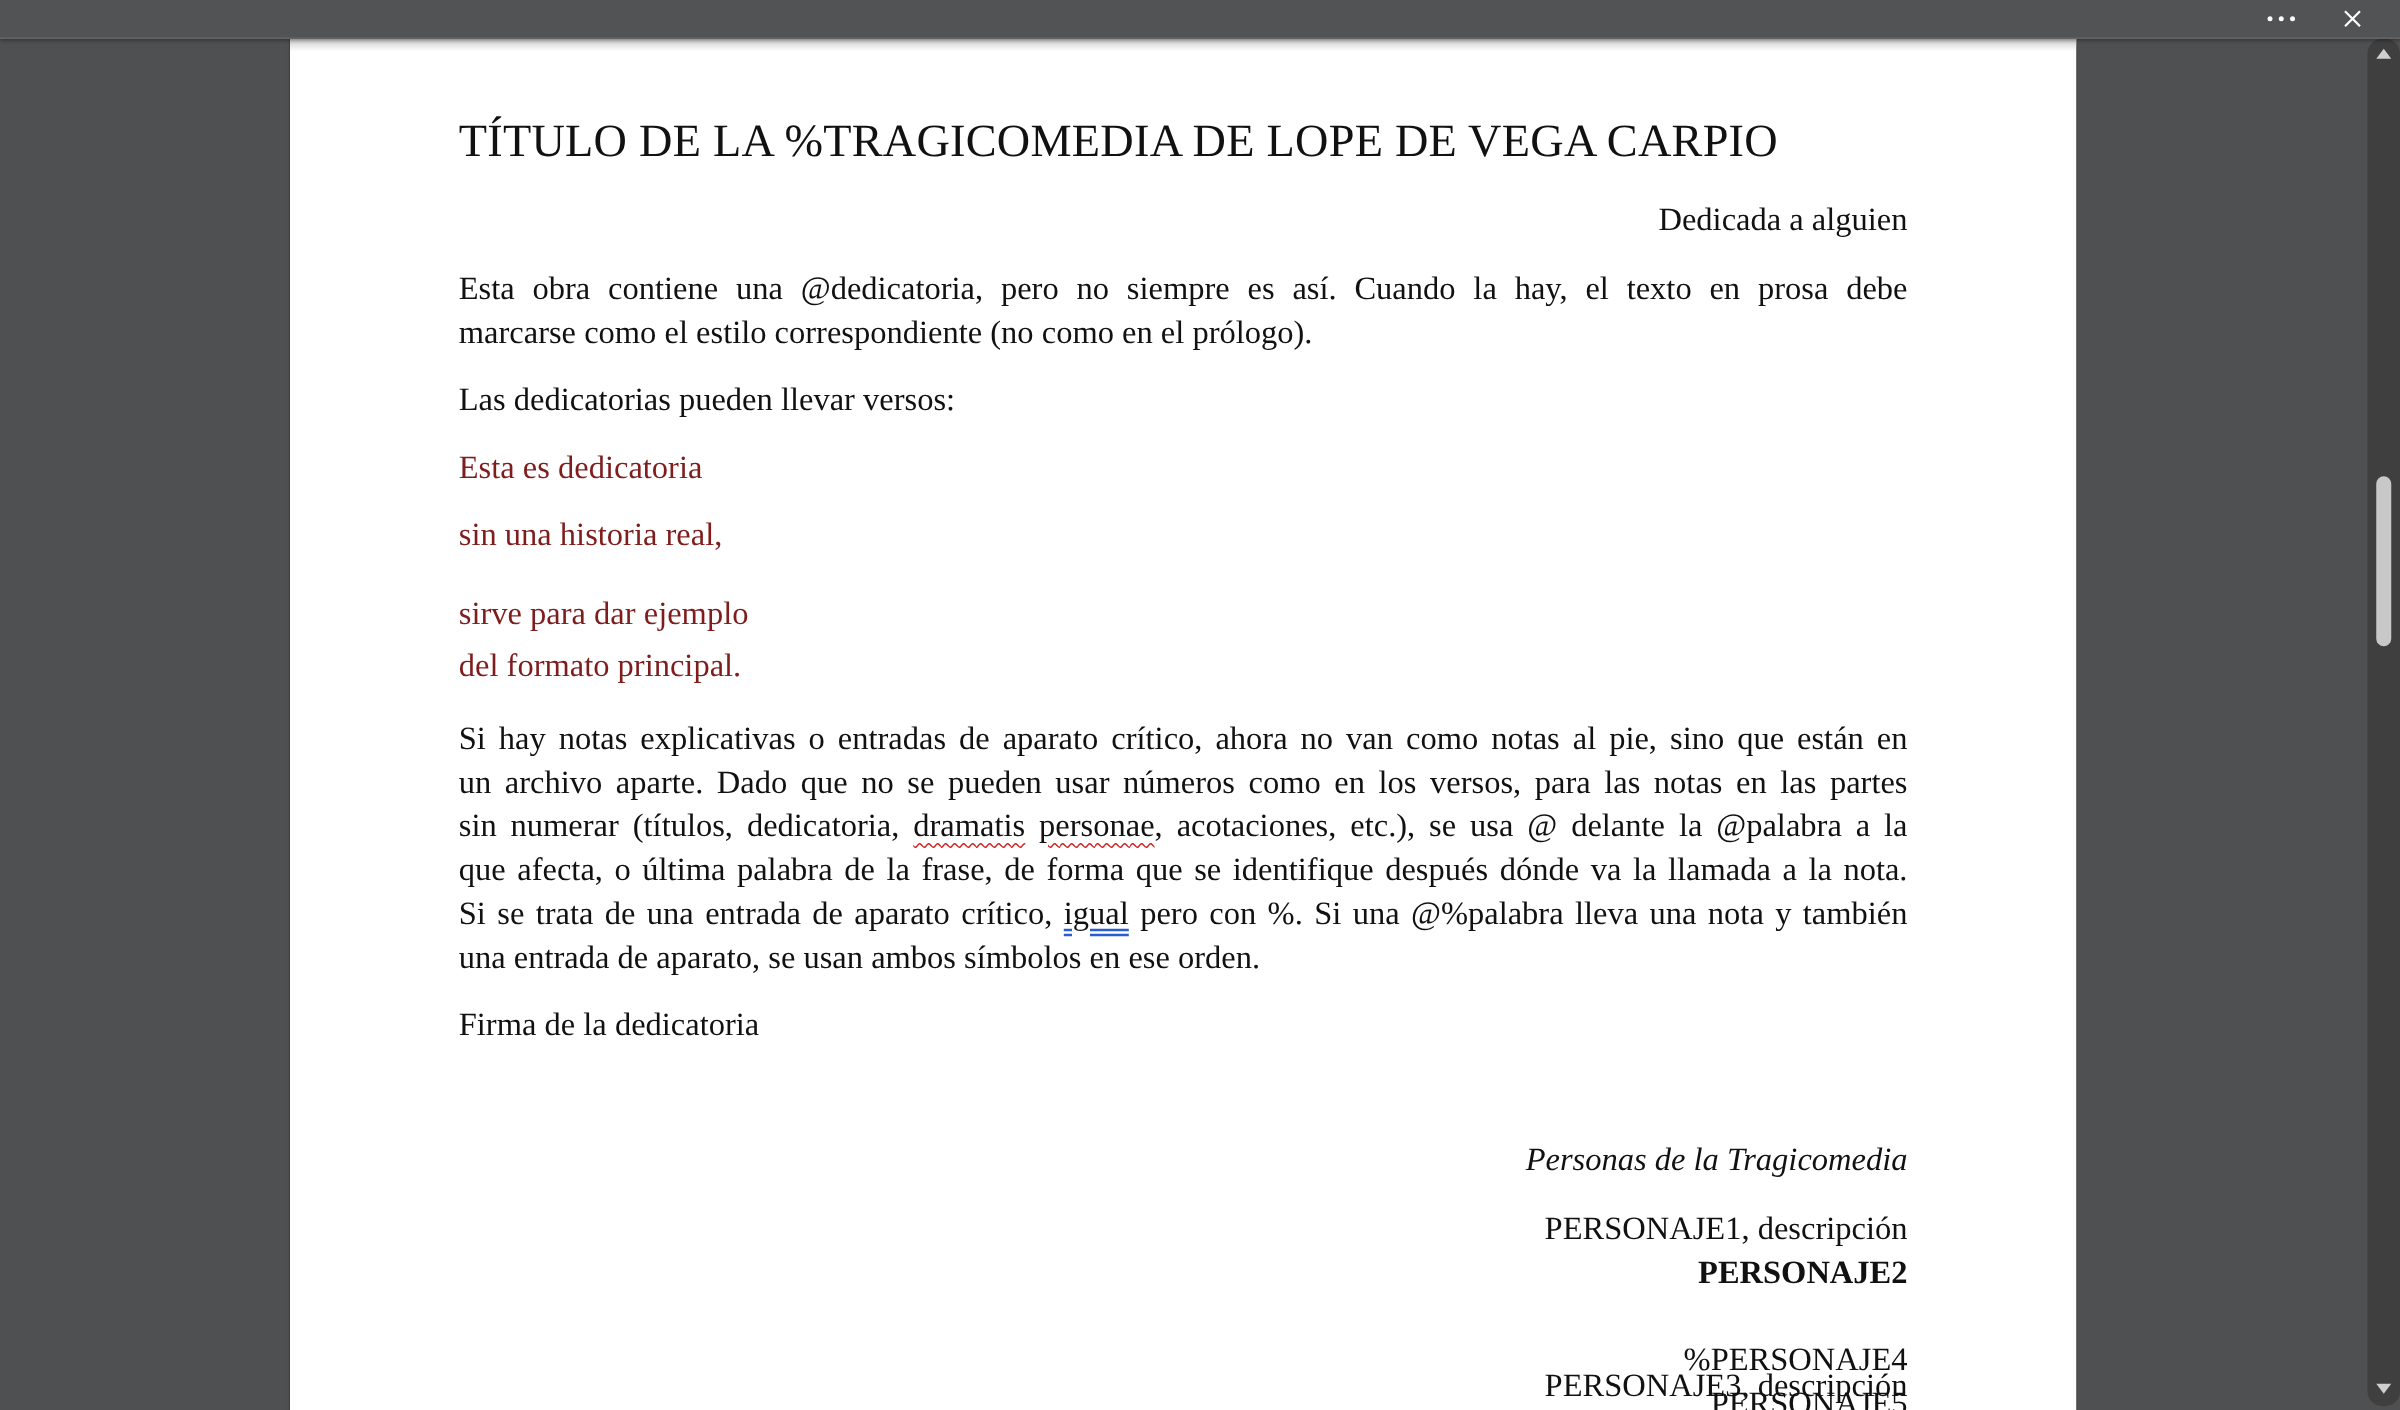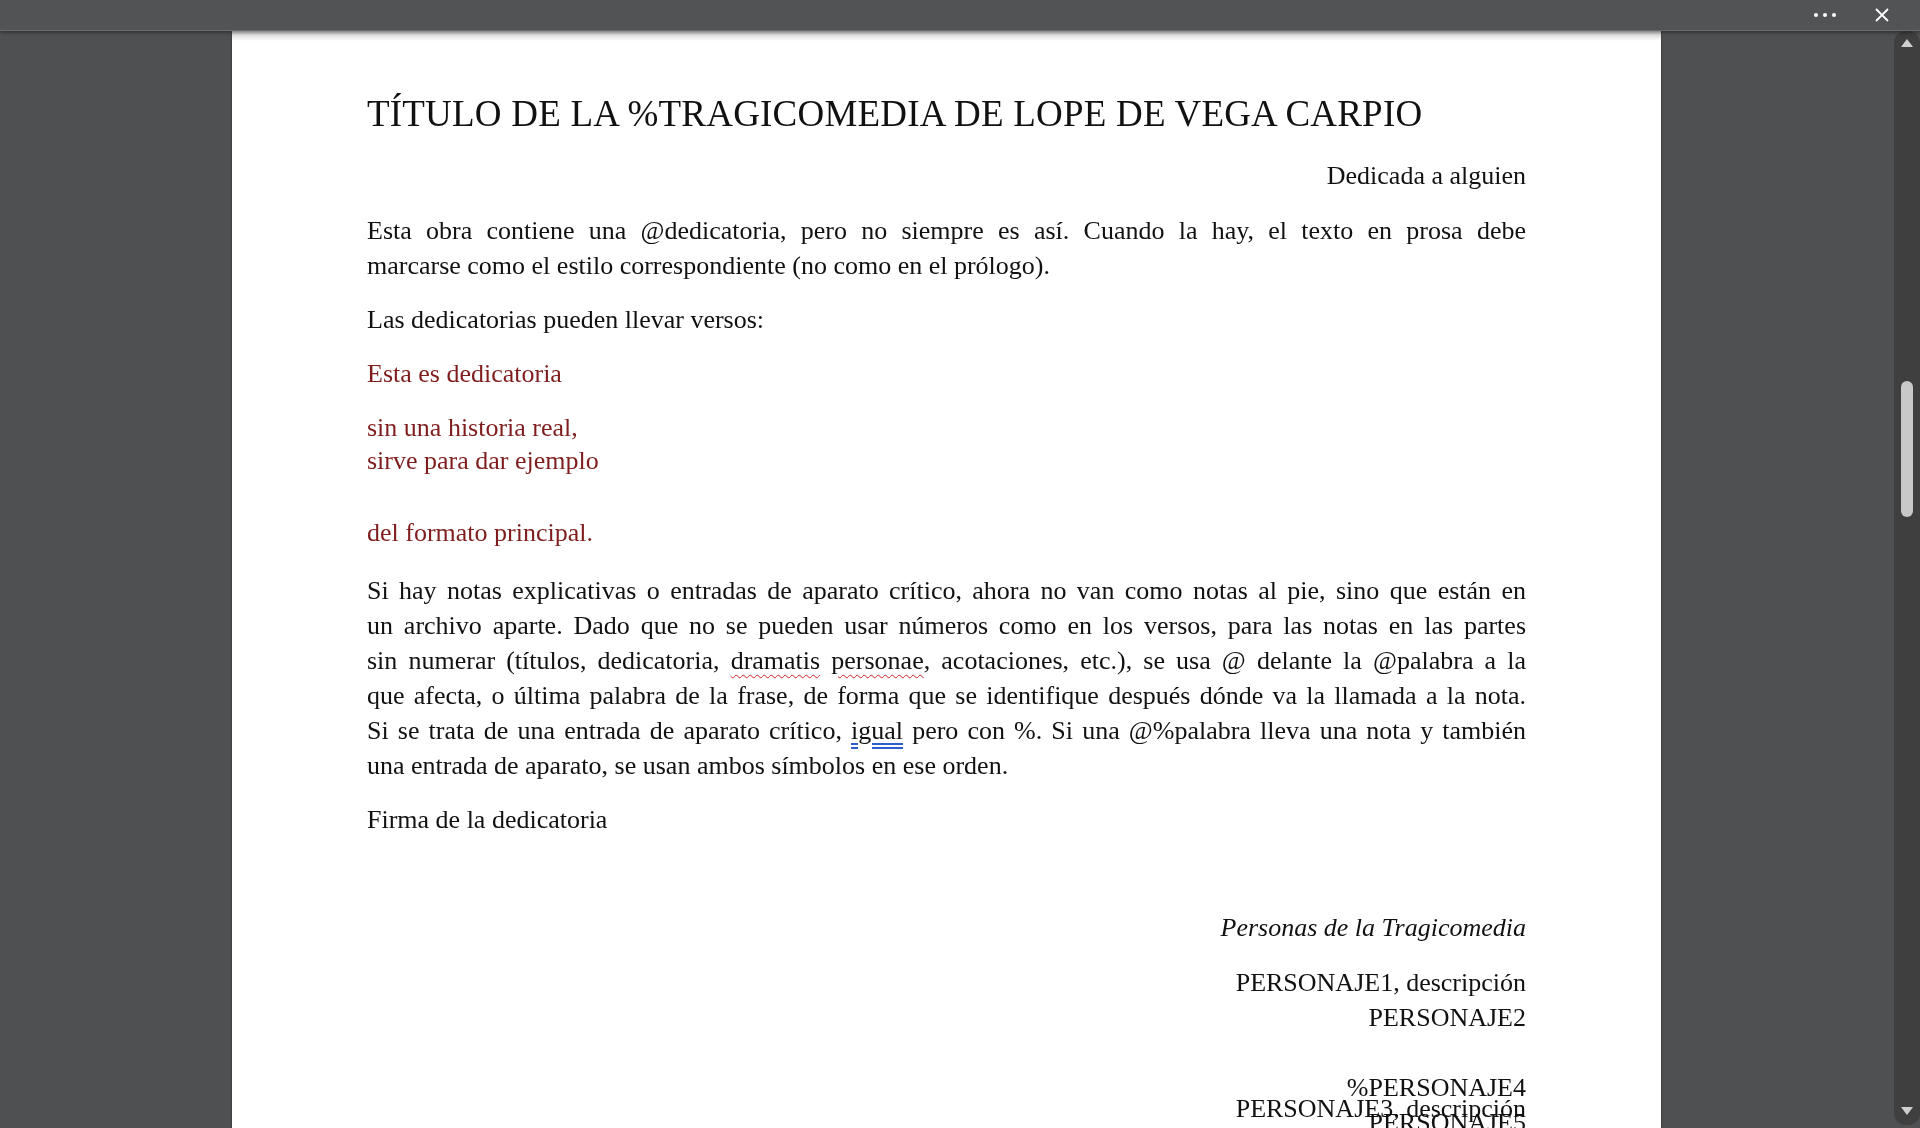--- a/index.html
+++ b/index.html
@@ -96,36 +96,36 @@
 
       <div class="line center" style="top:127px;">Dedicada a alguien</div>
 
       <div class="line justify" style="top:182px;">Esta obra contiene una @dedicatoria, pero no siempre es así. Cuando la hay, el texto en prosa debe</div>
       <div class="line" style="top:217px;">marcarse como el estilo correspondiente (no como en el prólogo).</div>
 
       <div class="line" style="top:271px;">Las dedicatorias pueden llevar versos:</div>
 
       <div class="line purple" style="top:325px;">Esta es dedicatoria</div>
       <div class="line purple" style="top:379px;">sin una historia real,</div>
-      <div class="line purple" style="top:412px;">sirve para dar ejemplo</div>
+      <div class="line purple" style="top:442px;">sirve para dar ejemplo</div>
       <div class="line purple" style="top:484px;">del formato principal.</div>
 
       <div class="line justify" style="top:542px;">Si hay notas explicativas o entradas de aparato crítico, ahora no van como notas al pie, sino que están en</div>
       <div class="line justify" style="top:577px;">un archivo aparte. Dado que no se pueden usar números como en los versos, para las notas en las partes</div>
       <div class="line justify" style="top:612px;"><span>sin numerar (títulos, dedicatoria, </span><span class="spell">dramatis</span><span> </span><span class="spell">personae</span><span>, acotaciones, etc.), se usa @ delante la @palabra a la</span></div>
       <div class="line justify" style="top:647px;">que afecta, o última palabra de la frase, de forma que se identifique después dónde va la llamada a la nota.</div>
       <div class="line justify" style="top:682px;"><span>Si se trata de una entrada de aparato crítico, </span><span class="grammar">igual</span><span> pero con %. Si una @%palabra lleva una nota y también</span></div>
       <div class="line" style="top:717px;">una entrada de aparato, se usan ambos símbolos en ese orden.</div>
 
       <div class="line" style="top:771px;">Firma de la dedicatoria</div>
 
       <div class="line center italic" style="top:879px;">Personas de la Tragicomedia</div>
 
       <div class="line center" style="top:934px;">PERSONAJE1, descripción</div>
-      <div class="line center" style="top:969px;">PERSONAJE2</div>
+      <div class="line center" style="top:969px;font-weight:bold;">PERSONAJE2</div>
       <div class="line center" style="top:1060px;">PERSONAJE3, descripción</div>
       <div class="line center" style="top:1039px;">%PERSONAJE4</div>
       <div class="line center" style="top:1074px;">PERSONAJE5</div>
     </div>
   </div>
 </div>
 
 <div class="scrollbar">
   <div class="sb-arrow sb-up"></div>
   <div class="sb-thumb"></div>

